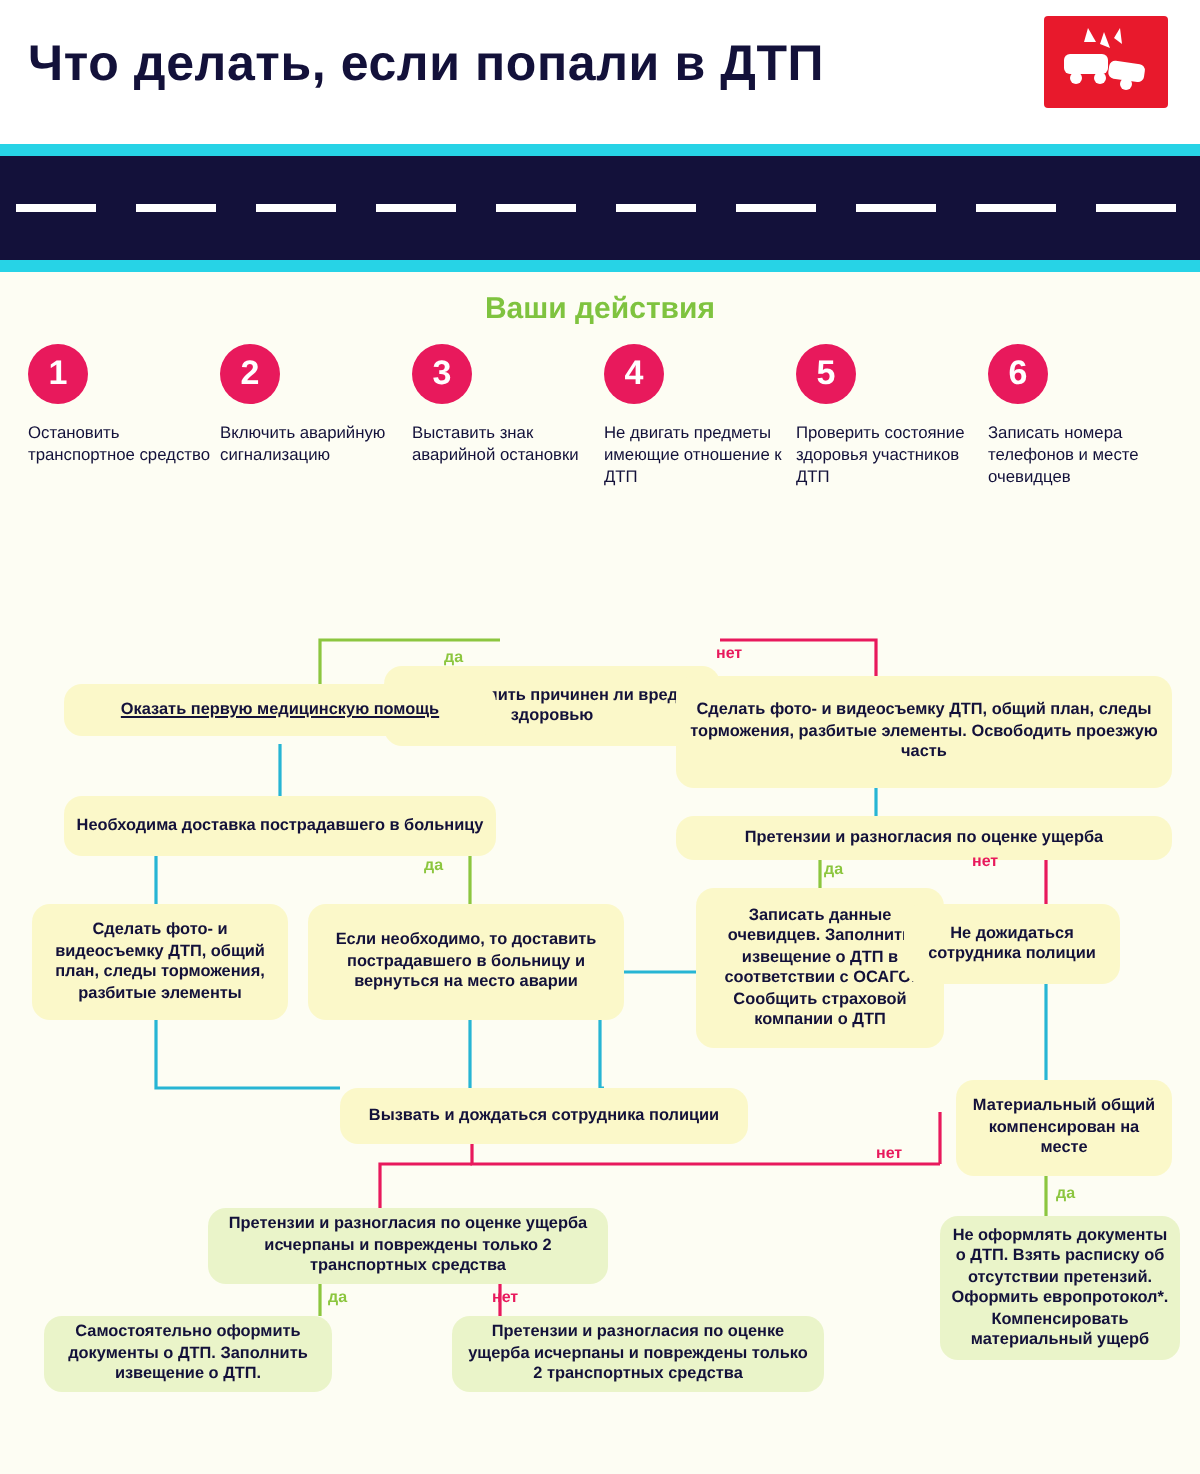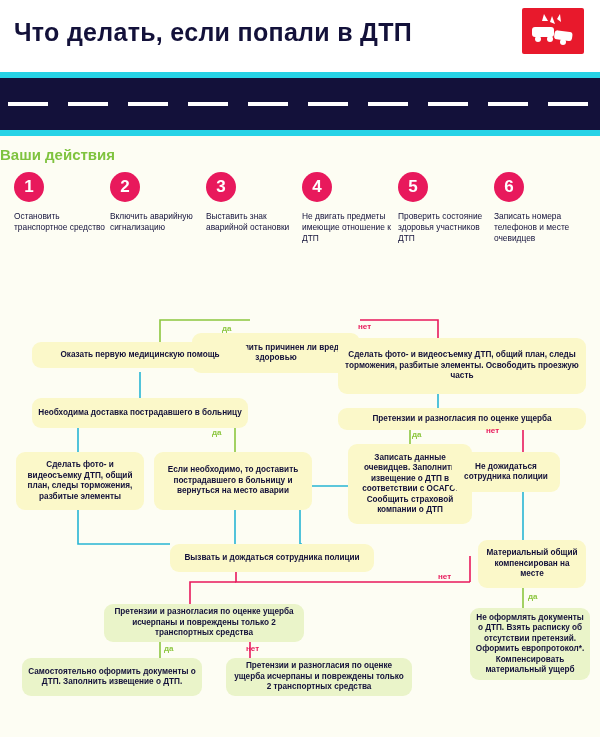--- a/index.html
+++ b/index.html
@@ -33,21 +33,21 @@
     position:absolute;left:0;top:78px;width:600px;height:52px;background:#13113a;
   }
   .road-dash{
     position:absolute;top:24px;height:4px;background:#ffffff;
   }
   .road-bottom{
     position:absolute;left:0;top:130px;width:600px;height:6px;background:#27d3e6;
   }
   
   .actions-title{
-    position:absolute;top:146px;left:0;width:600px;text-align:left;
+    position:absolute;top:146px;left:0;width:600px;text-align:center;
     color:#7fc33f;font-size:15px;font-weight:bold;
   }
   .steps{
     position:absolute;left:0;top:172px;width:600px;height:110px;
   }
   .step{position:absolute;width:96px;}
   .step .circle{
     width:30px;height:30px;border-radius:50%;background:#e8195c;
     color:#fff;font-size:17px;font-weight:bold;
     display:flex;align-items:center;justify-content:center;
@@ -179,21 +179,21 @@
       <path d="M470 296 L470 270" stroke="#e8195c"></path>
 
       <path d="M160 354 L160 372" stroke="#8cc63f"></path>
 
       <path d="M250 354 L250 372" stroke="#e8195c"></path>
     </g>
   </svg>
 
   <div class="node" style="left:192px;top:28px;width:168px;height:40px;margin-top:19px;">Определить причинен ли вред здоровью</div>
 
-  <div class="node" style="left:32px;top:56px;width:216px;height:26px;">Оказать первую медицинскую помощь</div>
+  <div class="node" style="left:32px;top:56px;width:216px;height:26px;text-decoration:underline;">Оказать первую медицинскую помощь</div>
 
   <div class="node" style="left:338px;top:52px;width:248px;height:56px;">Сделать фото- и видеосъемку ДТП, общий план, следы торможения, разбитые элементы. Освободить проезжую часть</div>
 
   <div class="node" style="left:32px;top:112px;width:216px;height:30px;">Необходима доставка пострадавшего в больницу</div>
 
   <div class="node" style="left:338px;top:122px;width:248px;height:22px;">Претензии и разногласия по оценке ущерба</div>
 
   <div class="node" style="left:16px;top:166px;width:128px;height:58px;">Сделать фото- и видеосъемку ДТП, общий план, следы торможения, разбитые элементы</div>
 
   <div class="node" style="left:154px;top:166px;width:158px;height:58px;">Если необходимо, то доставить пострадавшего в больницу и вернуться на место аварии</div>
@@ -203,21 +203,21 @@
   <div class="node" style="left:452px;top:166px;width:108px;height:40px;">Не дожидаться сотрудника полиции</div>
 
   <div class="node" style="left:170px;top:258px;width:204px;height:28px;">Вызвать и дождаться сотрудника полиции</div>
 
   <div class="node" style="left:478px;top:254px;width:108px;height:48px;">Материальный общий компенсирован на месте</div>
 
   <div class="node green" style="left:104px;top:318px;width:200px;height:38px;">Претензии и разногласия по оценке ущерба исчерпаны и повреждены только 2 транспортных средства</div>
 
   <div class="node green" style="left:470px;top:322px;width:120px;height:72px;">Не оформлять документы о ДТП. Взять расписку об отсутствии претензий. Оформить европротокол*. Компенсировать материальный ущерб</div>
 
-  <div class="node green" style="left:22px;top:372px;width:180px;height:38px;">Самостоятельно оформить документы о ДТП. Заполнить извещение о ДТП.</div>
+  <div class="node green" style="left:22px;top:372px;width:144px;height:38px;">Самостоятельно оформить документы о ДТП. Заполнить извещение о ДТП.</div>
 
   <div class="node green" style="left:226px;top:372px;width:186px;height:38px;">Претензии и разногласия по оценке ущерба исчерпаны и повреждены только 2 транспортных средства</div>
 
   <div class="lbl yes" style="left:222px;top:38px;">да</div>
   <div class="lbl no" style="left:358px;top:36px;">нет</div>
   <div class="lbl yes" style="left:212px;top:142px;">да</div>
   <div class="lbl yes" style="left:412px;top:144px;">да</div>
   <div class="lbl no" style="left:486px;top:140px;">нет</div>
   <div class="lbl no" style="left:438px;top:286px;">нет</div>
   <div class="lbl yes" style="left:528px;top:306px;">да</div>

